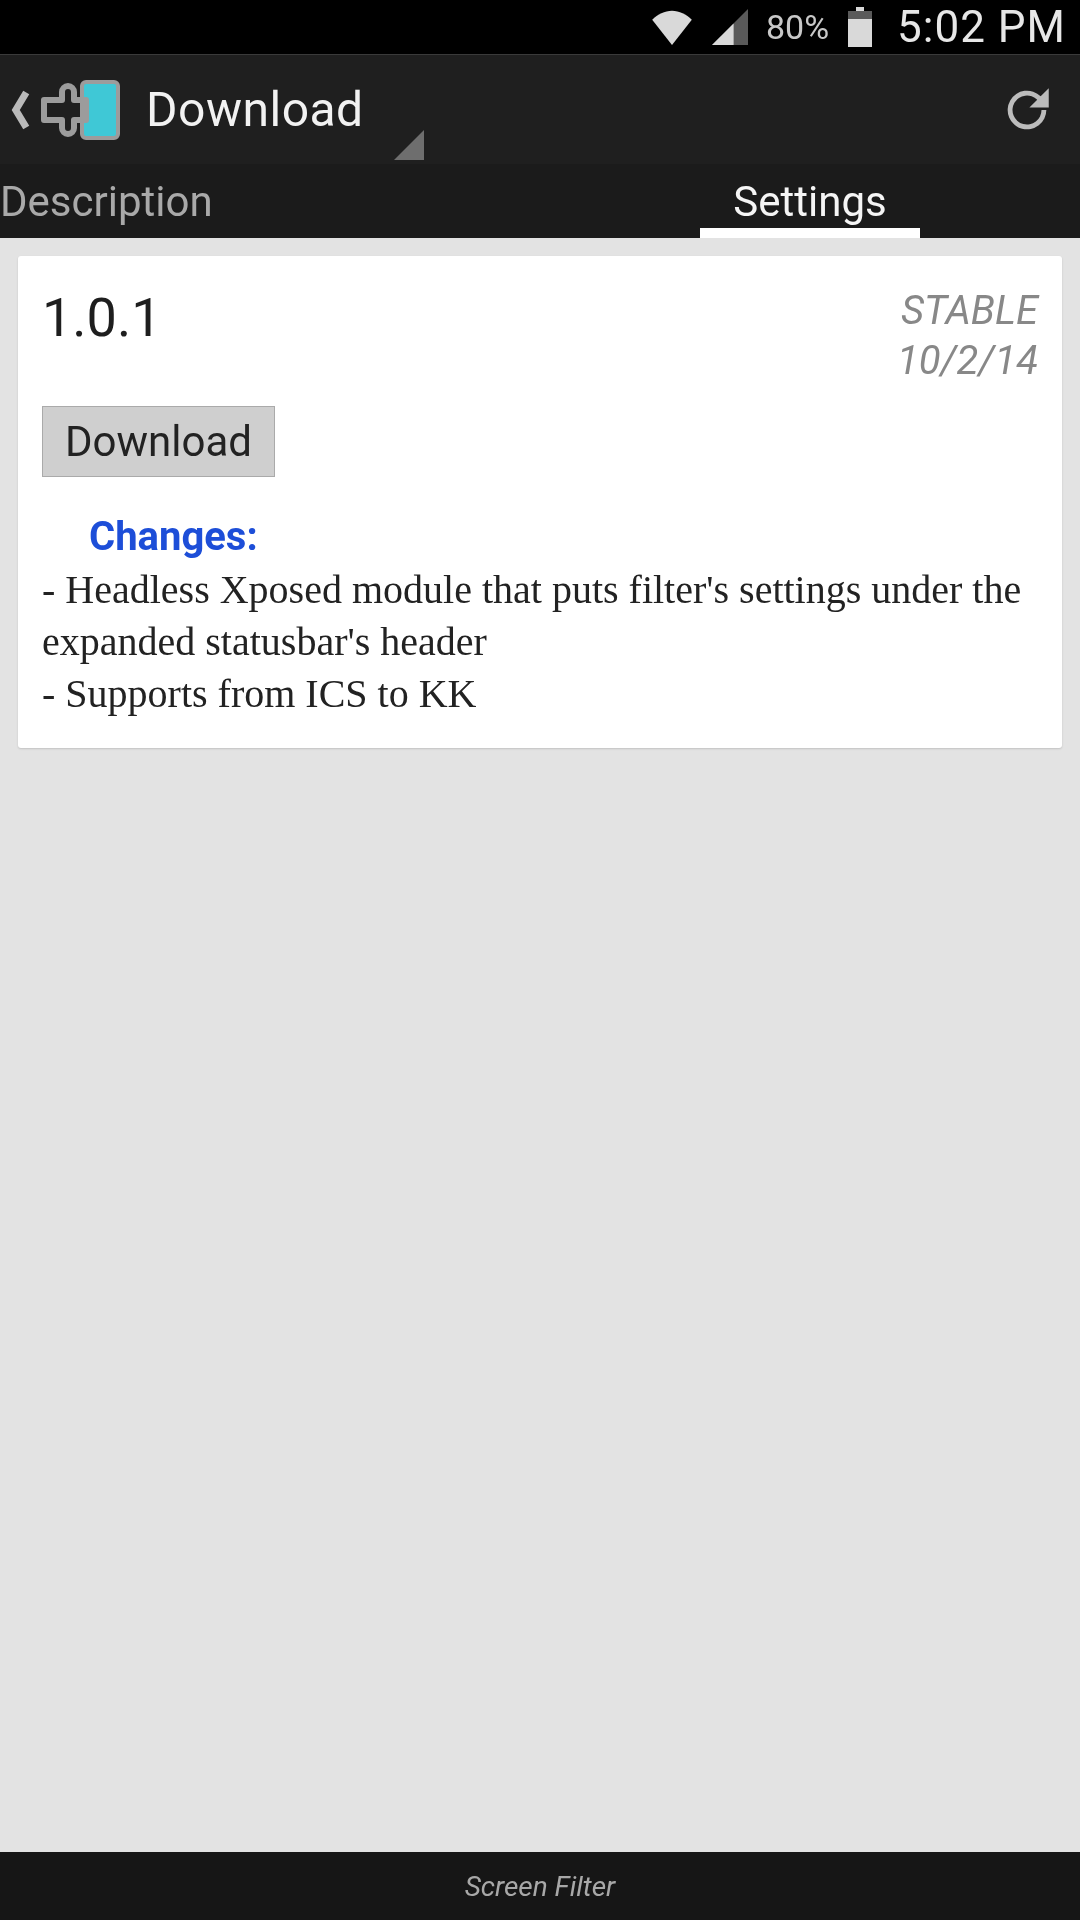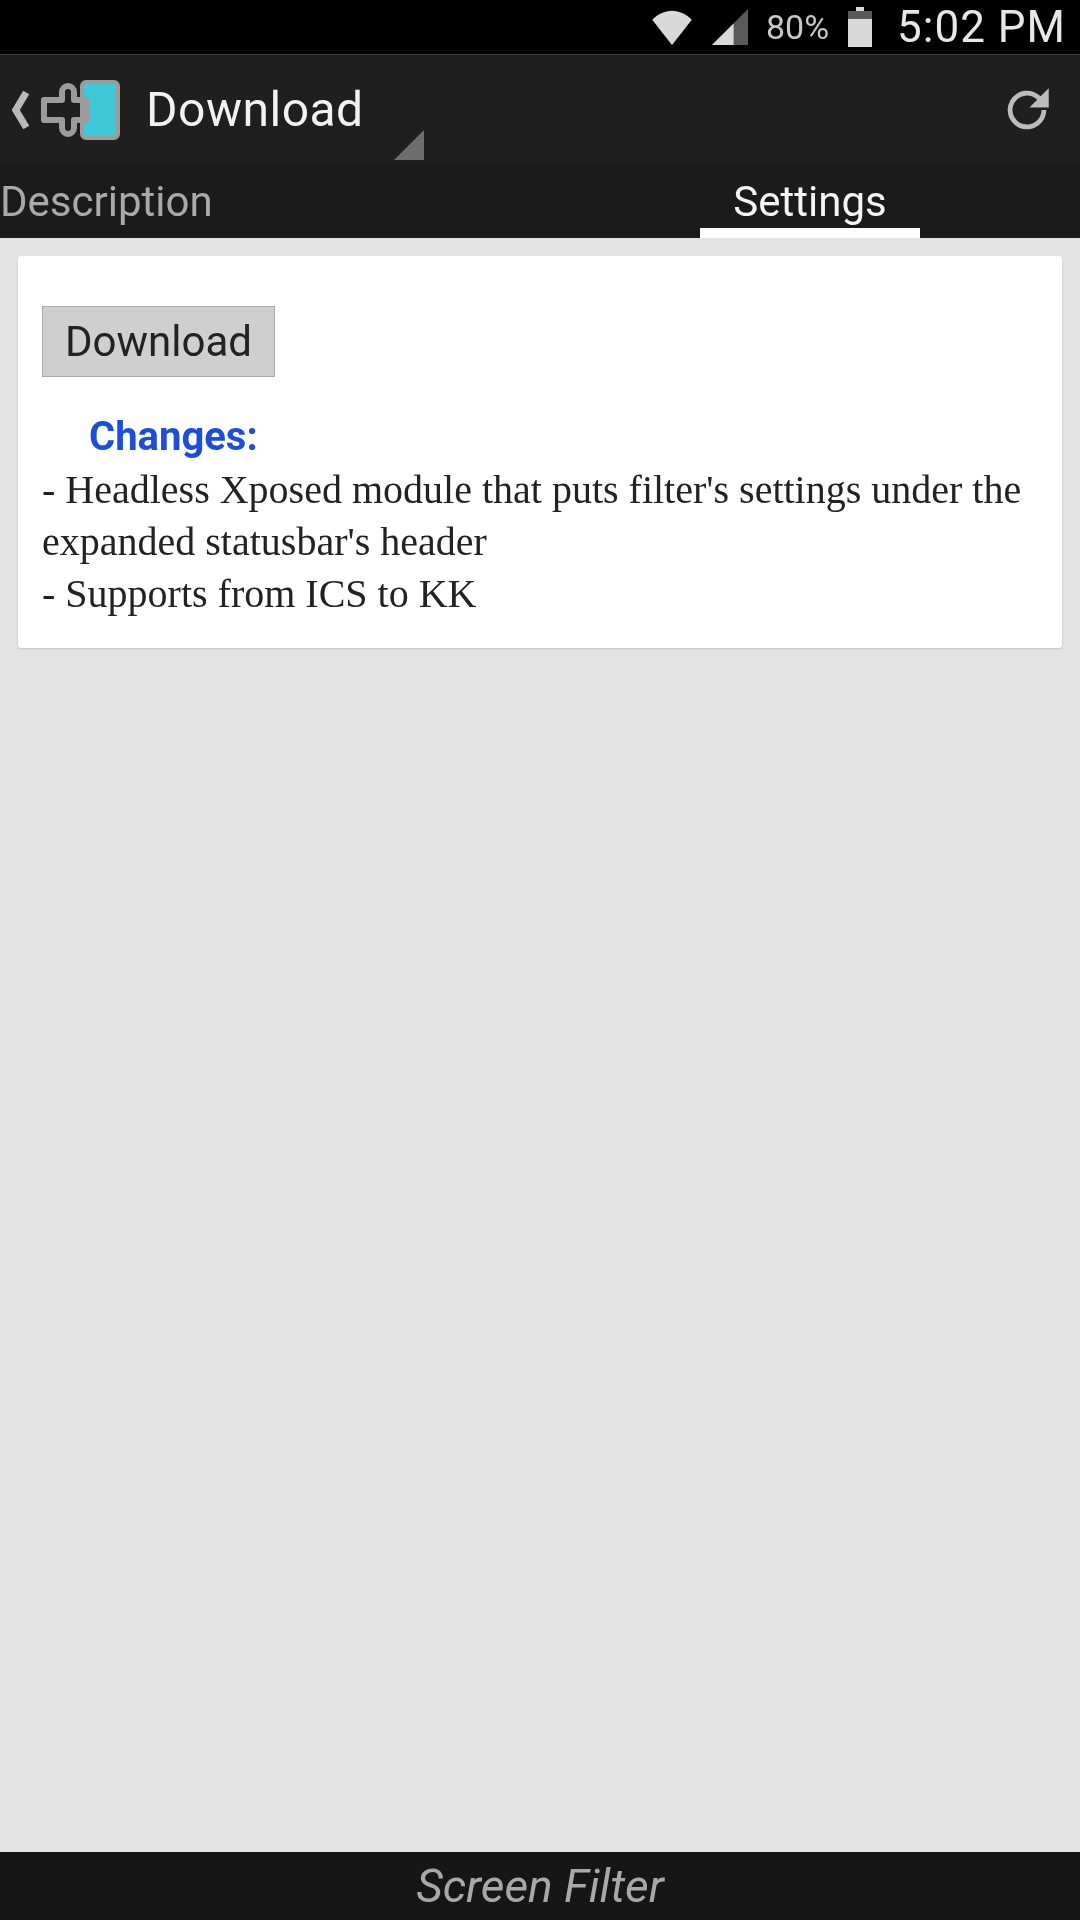--- a/index.html
+++ b/index.html
@@ -22,21 +22,21 @@
   .tab.active { color:#f5f5f5; }
   .tab.active::after { content:""; position:absolute; bottom:0; left:50%; transform:translateX(-50%); width:220px; height:10px; background:#fff; }
   .content { padding:18px; height:calc(1920px - 54px - 110px - 74px - 68px); background:#e3e3e3; }
   .card { background:#fff; border-radius:3px; padding:30px 24px 28px 24px; box-shadow:0 1px 2px rgba(0,0,0,.15); }
   .card-top { display:flex; justify-content:space-between; align-items:flex-start; }
   .version { font-size:54px; color:#1e1e1e; }
   .meta { text-align:right; color:#888; font-style:italic; font-size:40px; line-height:1.25; }
   .dl-btn { margin-top:20px; display:inline-block; background:#cfcfcf; border:1px solid #aaa; color:#222; font-size:42px; padding:10px 22px; }
   .changes-h { font-weight:700; font-size:40px; margin-top:36px; color:#1d4ed8;margin-left:47px; }
   .changes-body { font-size:40px; color:#222; line-height:1.3; margin-top:4px; white-space:pre-line;font-family:Liberation Serif, serif;}
-  .footer { position:absolute; bottom:0; left:0; right:0; height:68px; background:#161616; color:#a8a8a8; font-style:italic; font-size:46px; display:flex; align-items:center; justify-content:center; }
+  .footer { position:absolute; bottom:0; left:0; right:0; height:68px; background:#161616; color:#a8a8a8; font-style:italic; font-size:28px; display:flex; align-items:center; justify-content:center; }
   body { position:relative; }
 </style>
 </head>
 <body>
 
 <div class="statusbar">
   <span>
     <svg width="44" height="36" viewBox="0 0 24 20">
         <path fill="#d9d9d9" d="M12 20L1 6C4 3 8 1 12 1s8 2 11 5L12 20z"></path>
       </svg>
@@ -89,20 +89,27 @@
   <div class="tab left">
     <span>Description</span>
   </div>
   <div class="tab active">
     <span>Settings</span>
   </div>
 </div>
 
 <div class="content">
   <div class="card">
+    <div class="card-top">
+      <div class="version">1.0.1</div>
+      <div class="meta">
+        <div>STABLE</div>
+        <div>10/2/14</div>
+      </div>
+    </div>
     <div class="dl-btn">Download</div>
     <div class="changes-h">Changes:</div>
     <div class="changes-body">- Headless Xposed module that puts filter's settings under the expanded statusbar's header
 - Supports from ICS to KK</div>
   </div>
 </div>
 
 <div class="footer">
   <span>Screen Filter</span>
 </div>

